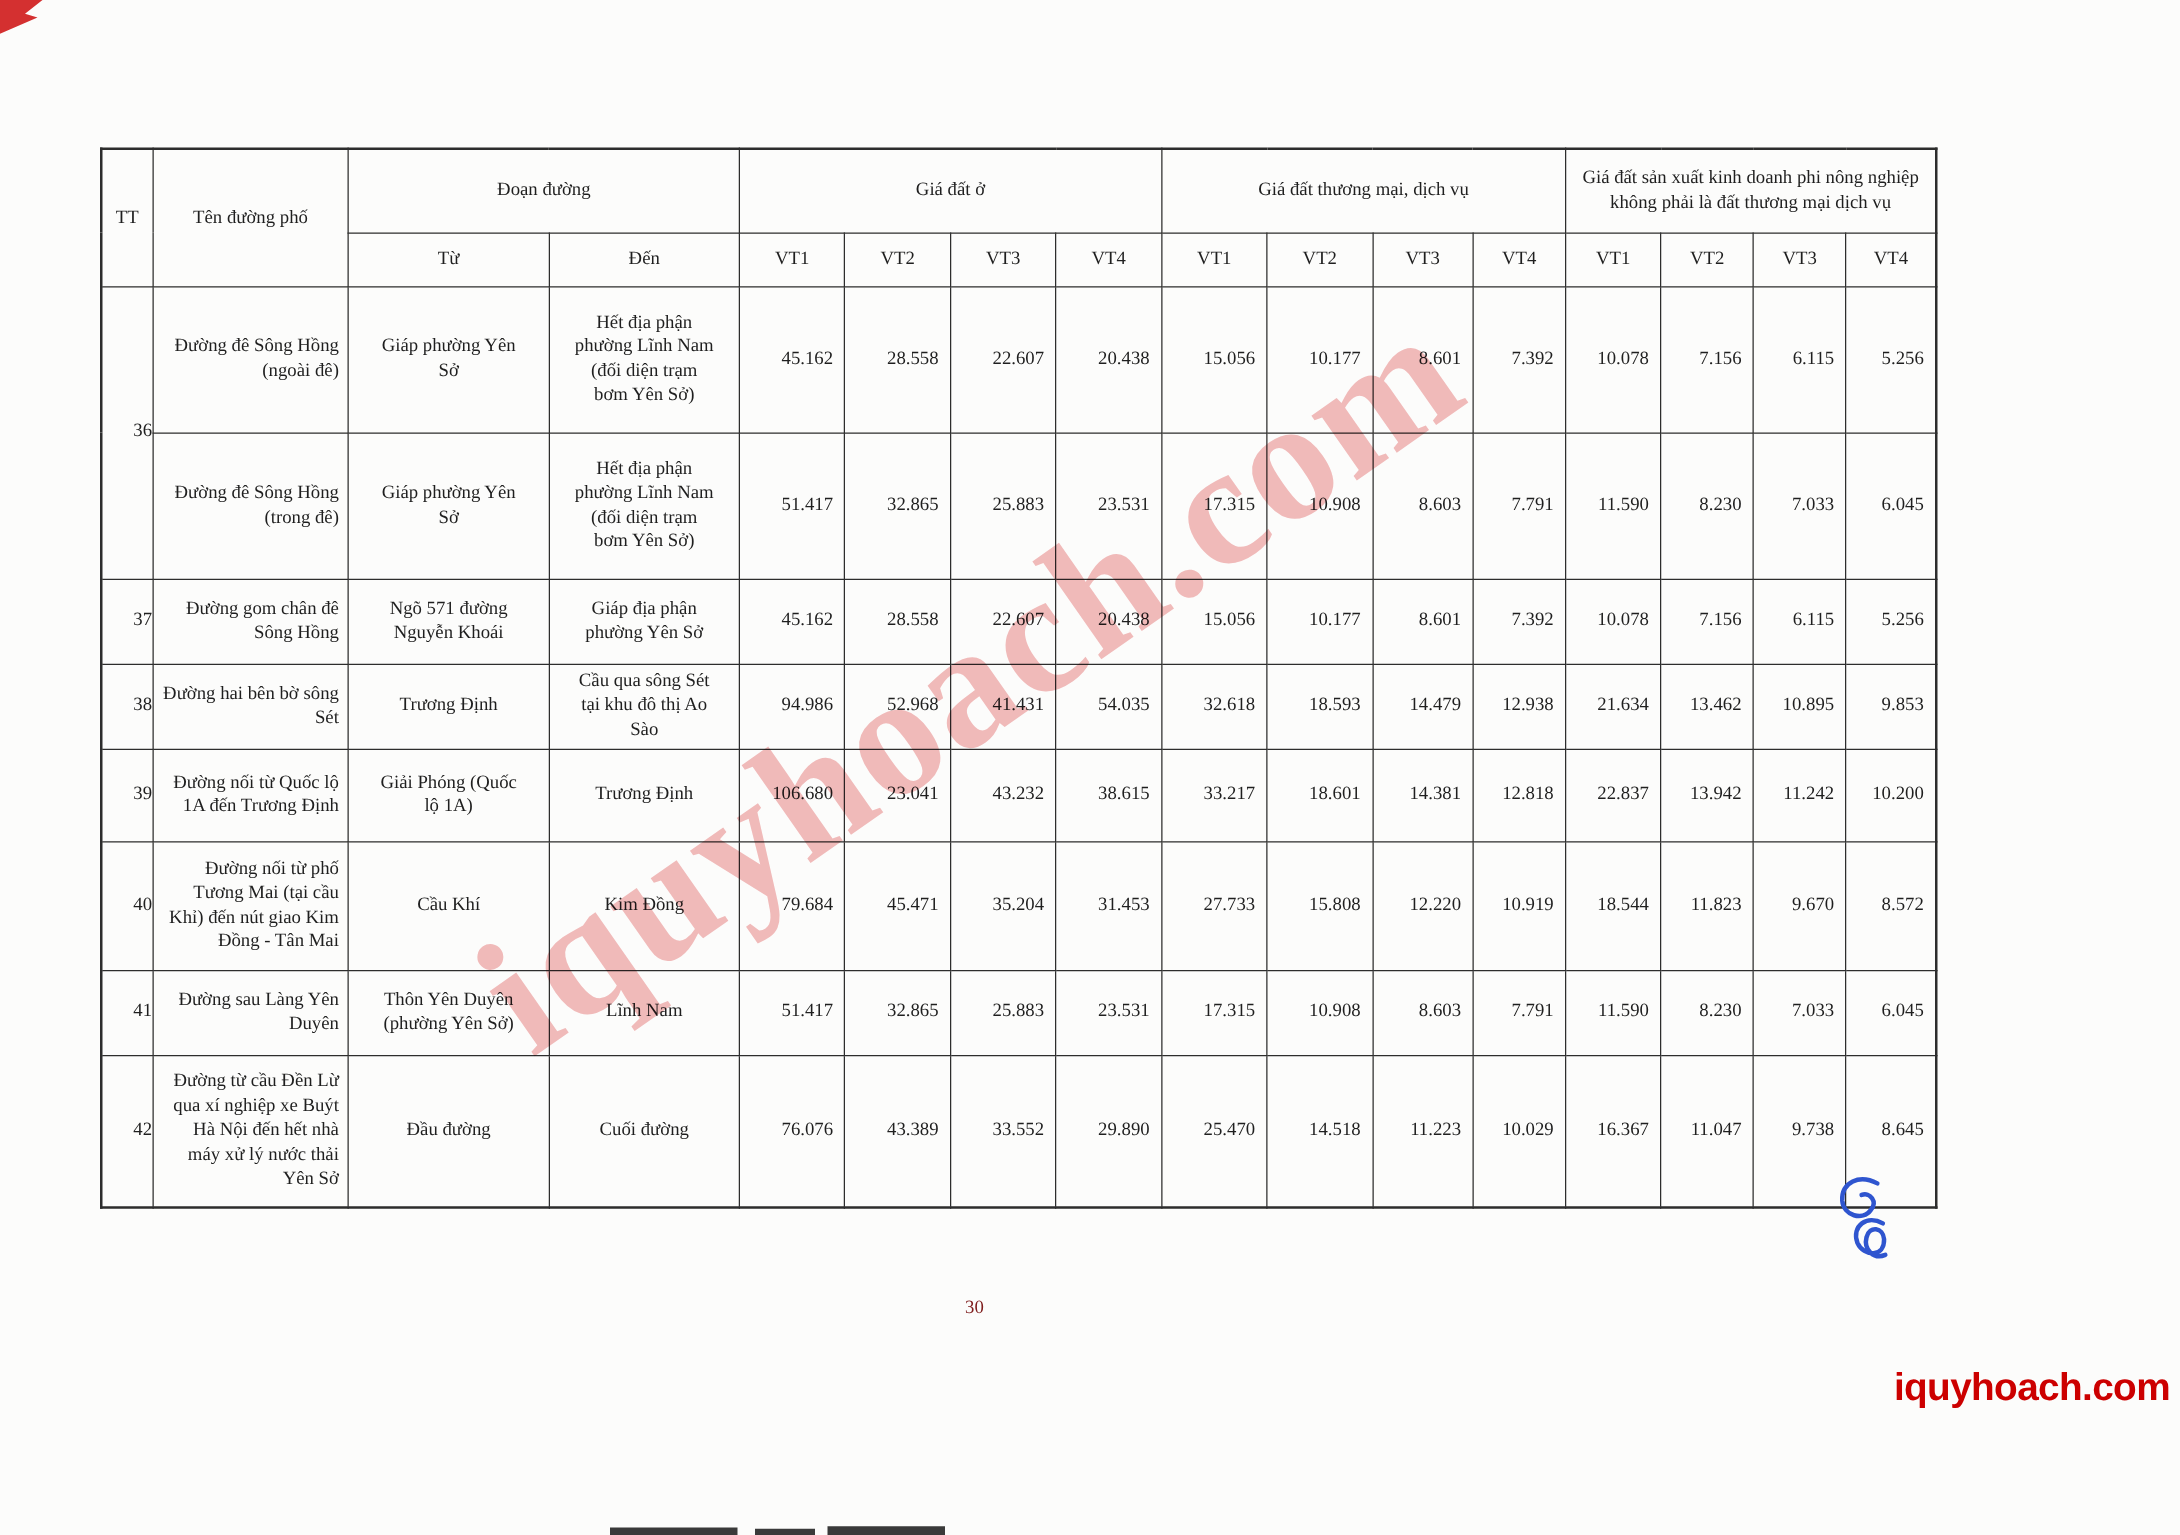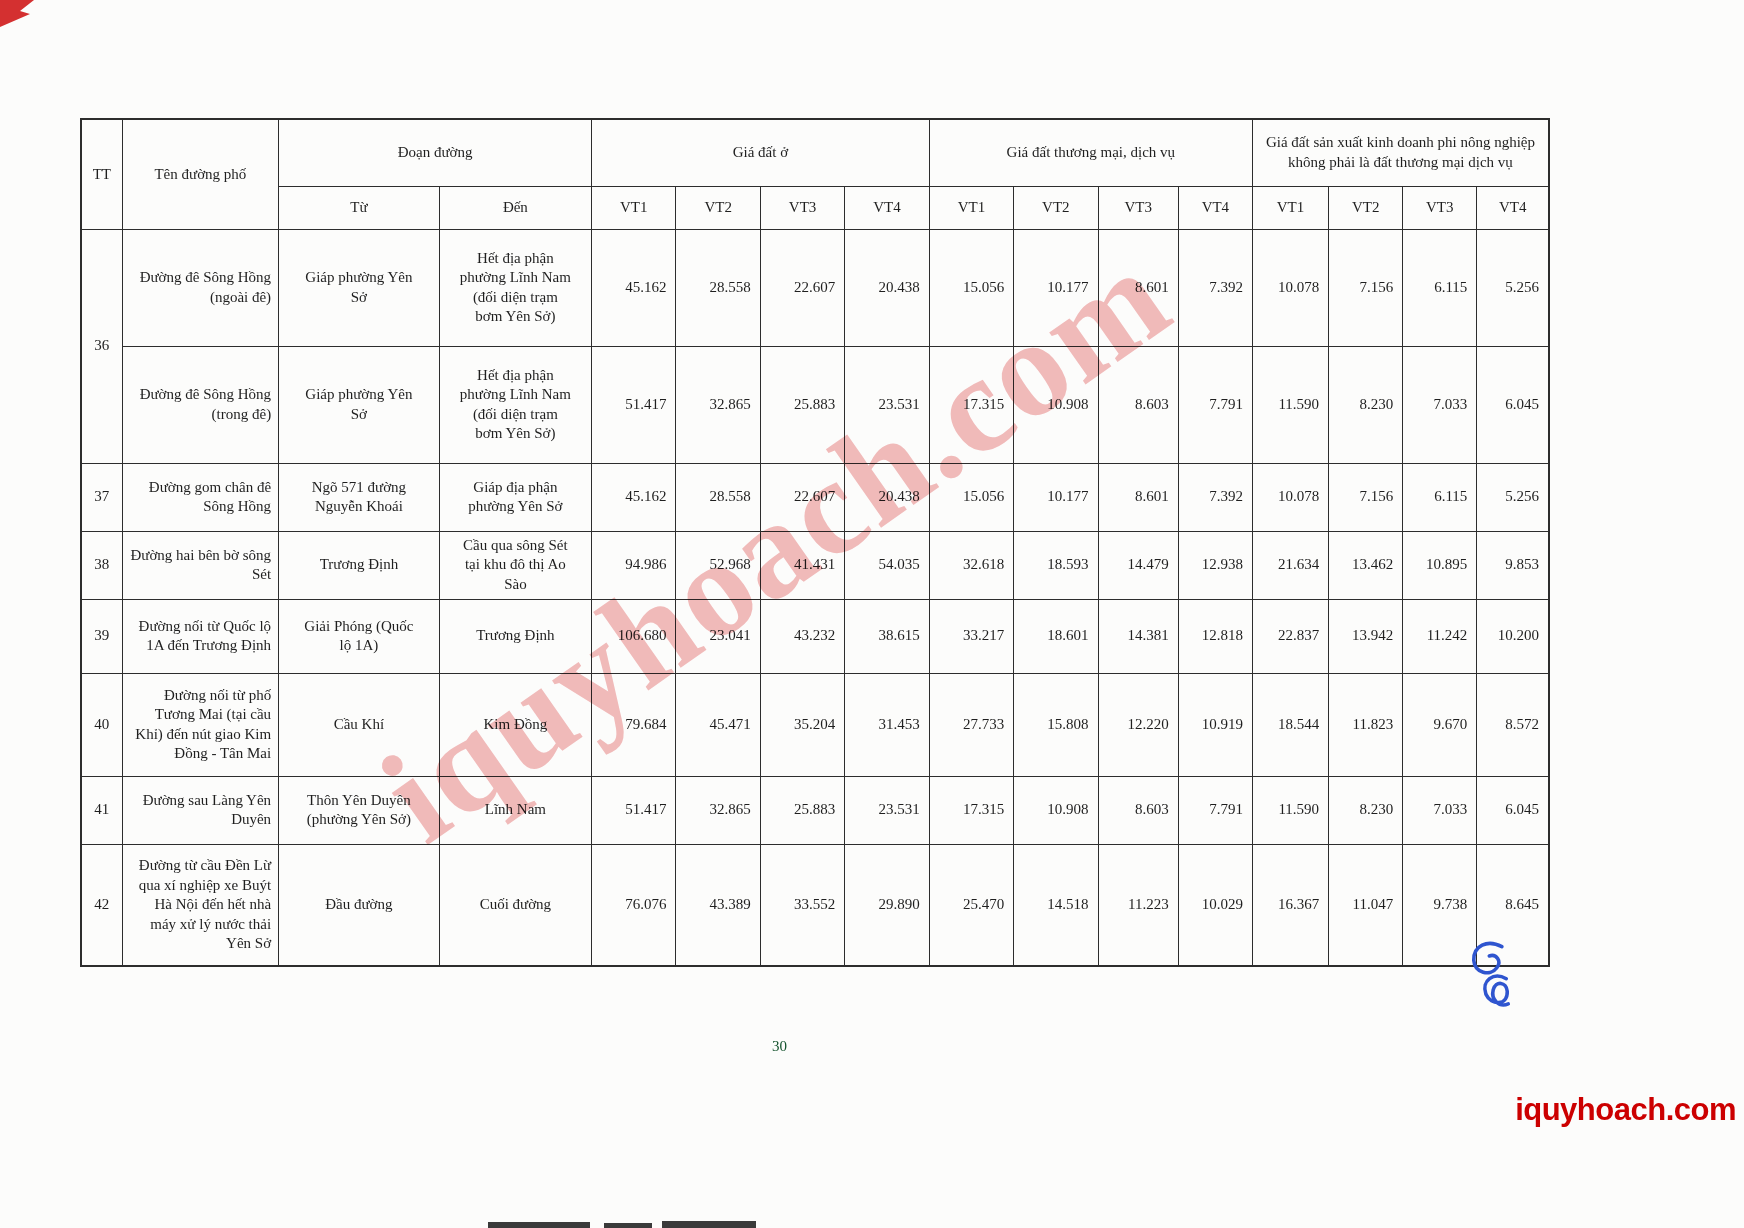--- a/index.html
+++ b/index.html
@@ -24,21 +24,21 @@
   }
   table.price th, table.price td {
     border:1.5px solid #2d2d2d;
     vertical-align:middle;
     font-size:15px;
     line-height:1.3;
   }
   table.price th { font-weight:normal; text-align:center; padding:3px 4px; }
   thead tr.h1 { height:67px; }
   thead tr.h2 { height:43px; }
-  td.tt   { text-align:center; font-size:15px; }
+  td.tt   { text-align:right; font-size:15px; }
   td.name { text-align:right; padding:4px 7px; }
   td.seg  { text-align:center; padding:4px 19px; }
   td.num  { text-align:right; padding-right:9px; font-variant-numeric:tabular-nums; }
   tbody tr:nth-child(1) { height:117px; }
   tbody tr:nth-child(2) { height:117px; }
   tbody tr:nth-child(3) { height:68px; }
   tbody tr:nth-child(4) { height:68px; }
   tbody tr:nth-child(5) { height:74px; }
   tbody tr:nth-child(6) { height:103px; }
   tbody tr:nth-child(7) { height:68px; }
@@ -54,21 +54,21 @@
     letter-spacing:2px;
     color:#e87a7a;
     opacity:0.5;
     mix-blend-mode:multiply;
     white-space:nowrap;
     pointer-events:none;
     z-index:5;
   }
   .page-number {
     position:absolute; left:772px; top:1038px;
-    font-size:15px; color:#14532d;
+    font-size:15px; color:#7f1d1d;
   }
   .watermark-footer {
     position:absolute; right:8px; top:1092px;
     font-family:"Liberation Sans","DejaVu Sans",sans-serif;
     font-weight:bold; font-size:31px;
     color:#cc0000; letter-spacing:-0.5px;
   }
   .signature { position:absolute; left:1448px; top:935px; width:86px; height:86px; }
   .corner-mark { position:absolute; left:0; top:0; width:42px; height:30px; }
   .scan-strip { position:absolute; background:#3a3a3a; }

